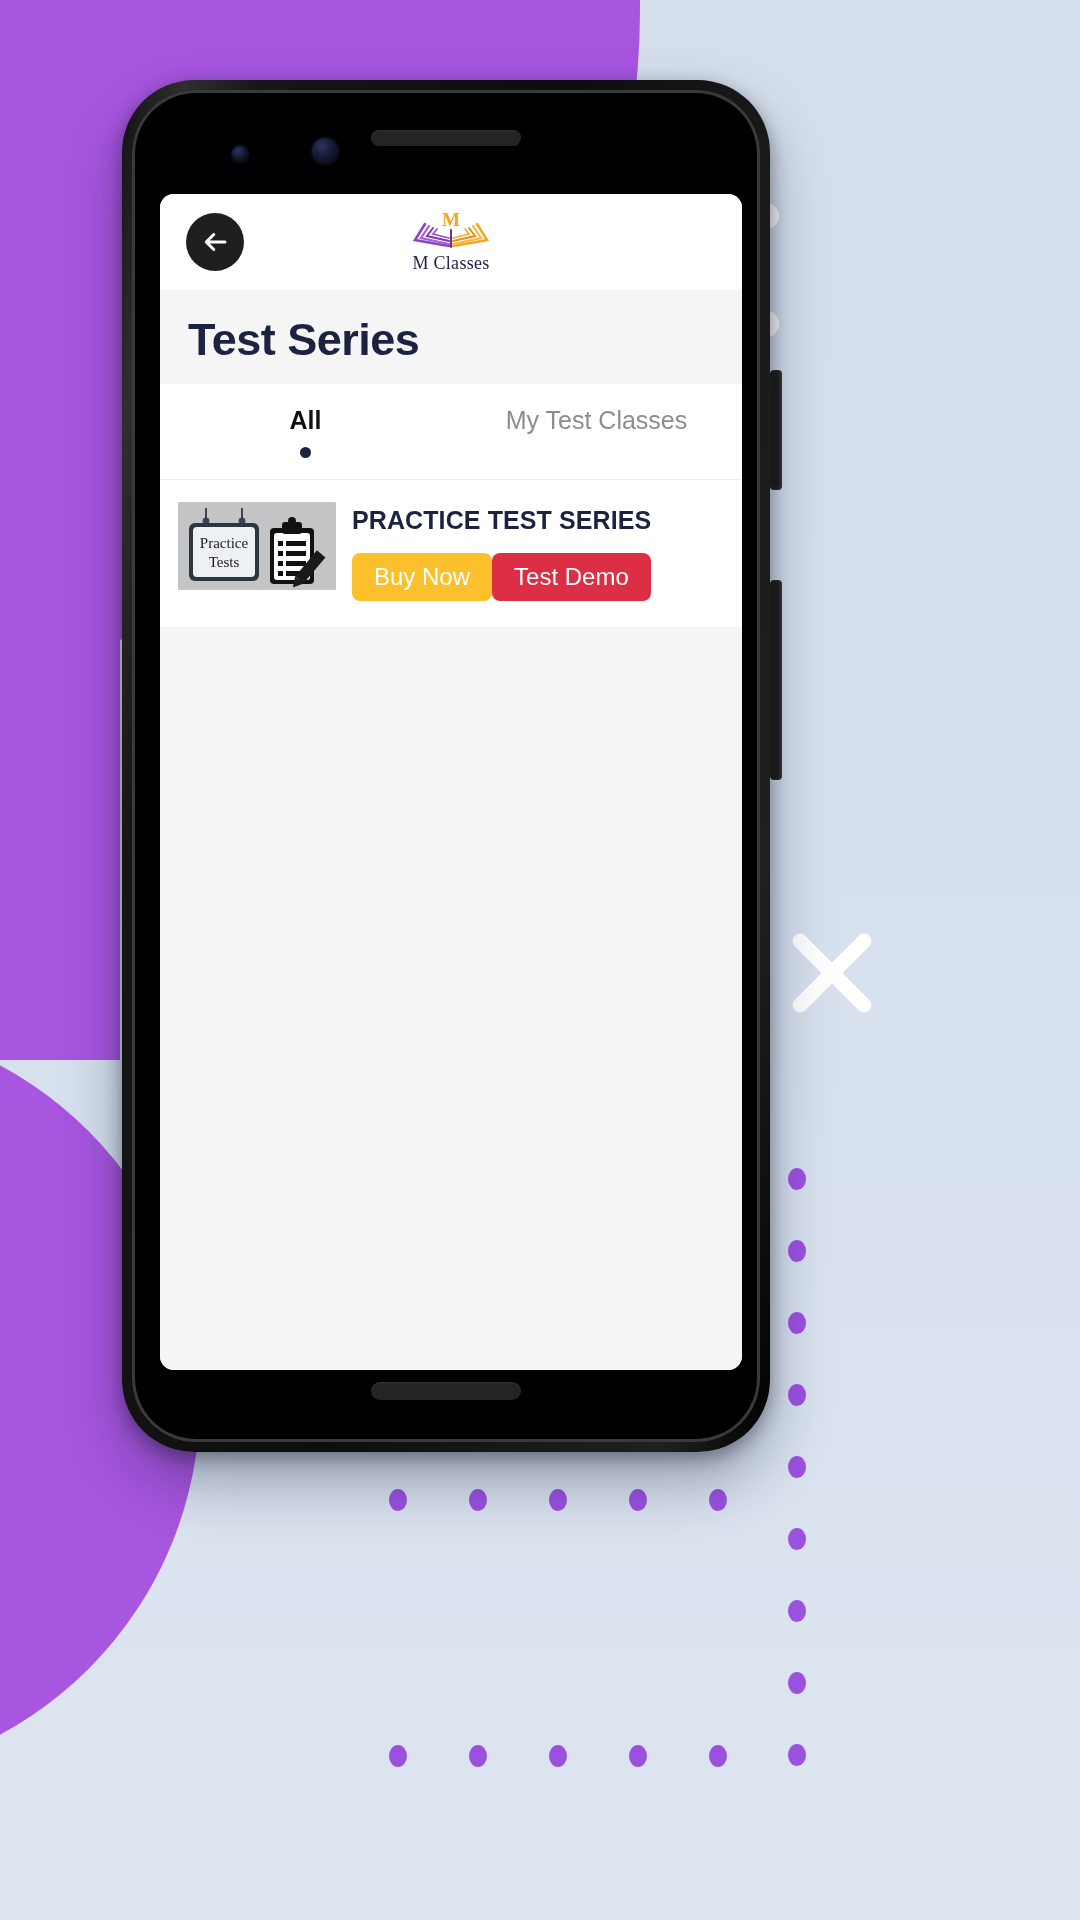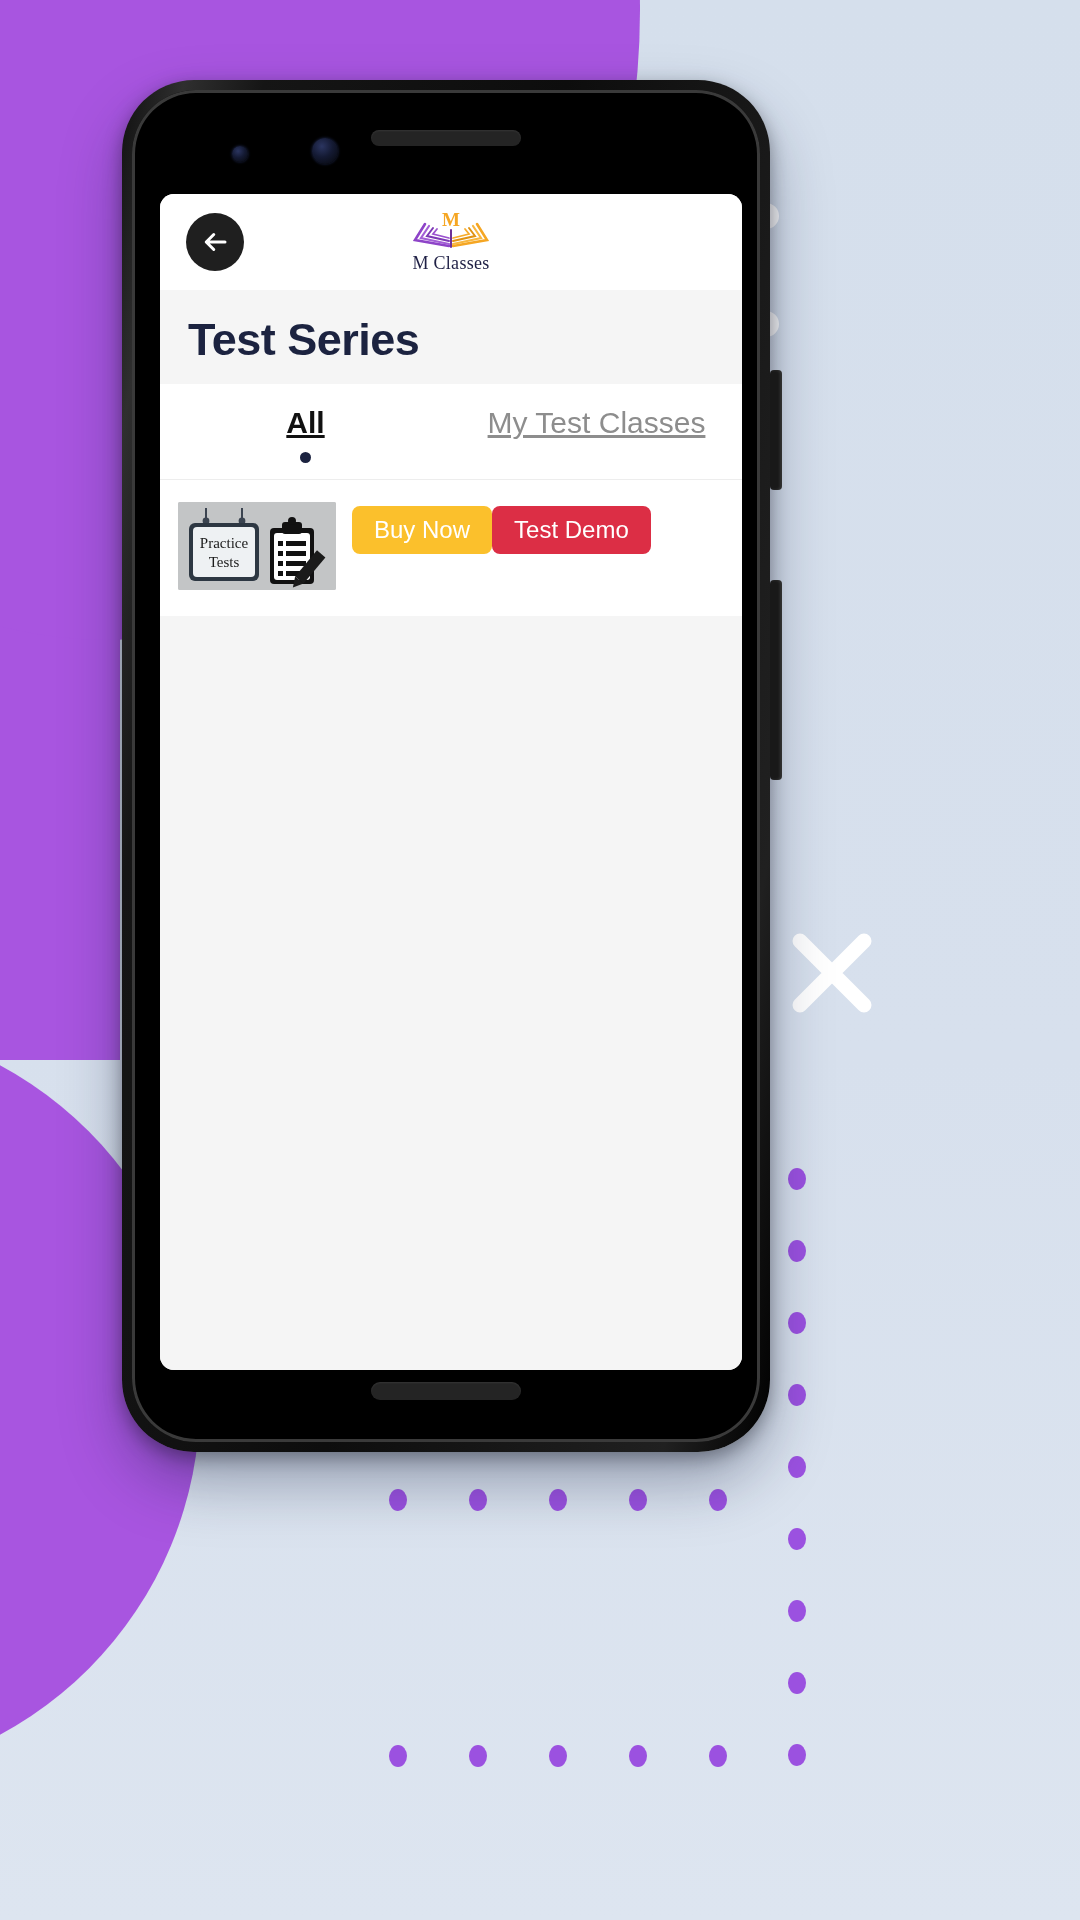--- a/index.html
+++ b/index.html
@@ -112,21 +112,21 @@
 
   .tabbar{
     background:#fff; flex:none; height:96px;
     display:flex; align-items:flex-start; padding-top:22px;
     border-bottom:1px solid #ededed;
   }
   .tab{
     flex:1; display:flex; flex-direction:column; align-items:center; gap:12px;
     cursor:pointer;
   }
-  .tab-label{ font-size:30px; color:#8d8d8d; font-weight:400;text-decoration:underline; }
+  .tab-label{ font-size:25px; color:#8d8d8d; font-weight:400; }
   .tab.active .tab-label{ color:#111; font-weight:700; }
   .tab-dot{ width:11px; height:11px; border-radius:50%; background:transparent; }
   .tab.active .tab-dot{ background:#1c2340; }
 
   .list{ background:#f5f5f5; flex:1; overflow:hidden; }
 
   .card{
     background:#fff; padding:22px 18px 26px;
     display:flex; gap:16px; align-items:flex-start;
   }
@@ -280,20 +280,21 @@
                 </g>
 
                 <g transform="rotate(40 132 66)">
                   <rect x="126" y="48" width="11" height="34" fill="#1a1a1a"></rect>
                   <polygon points="126,82 137,82 131.5,92" fill="#1a1a1a"></polygon>
                 </g>
               </svg>
             </div>
 
             <div class="card-body">
+              <div class="card-title">PRACTICE TEST SERIES</div>
               <div class="btn-row">
                 <button class="btn btn-buy">Buy Now</button>
                 <button class="btn btn-demo">Test Demo</button>
               </div>
             </div>
 
           </div>
 
         </div>
       </div>

